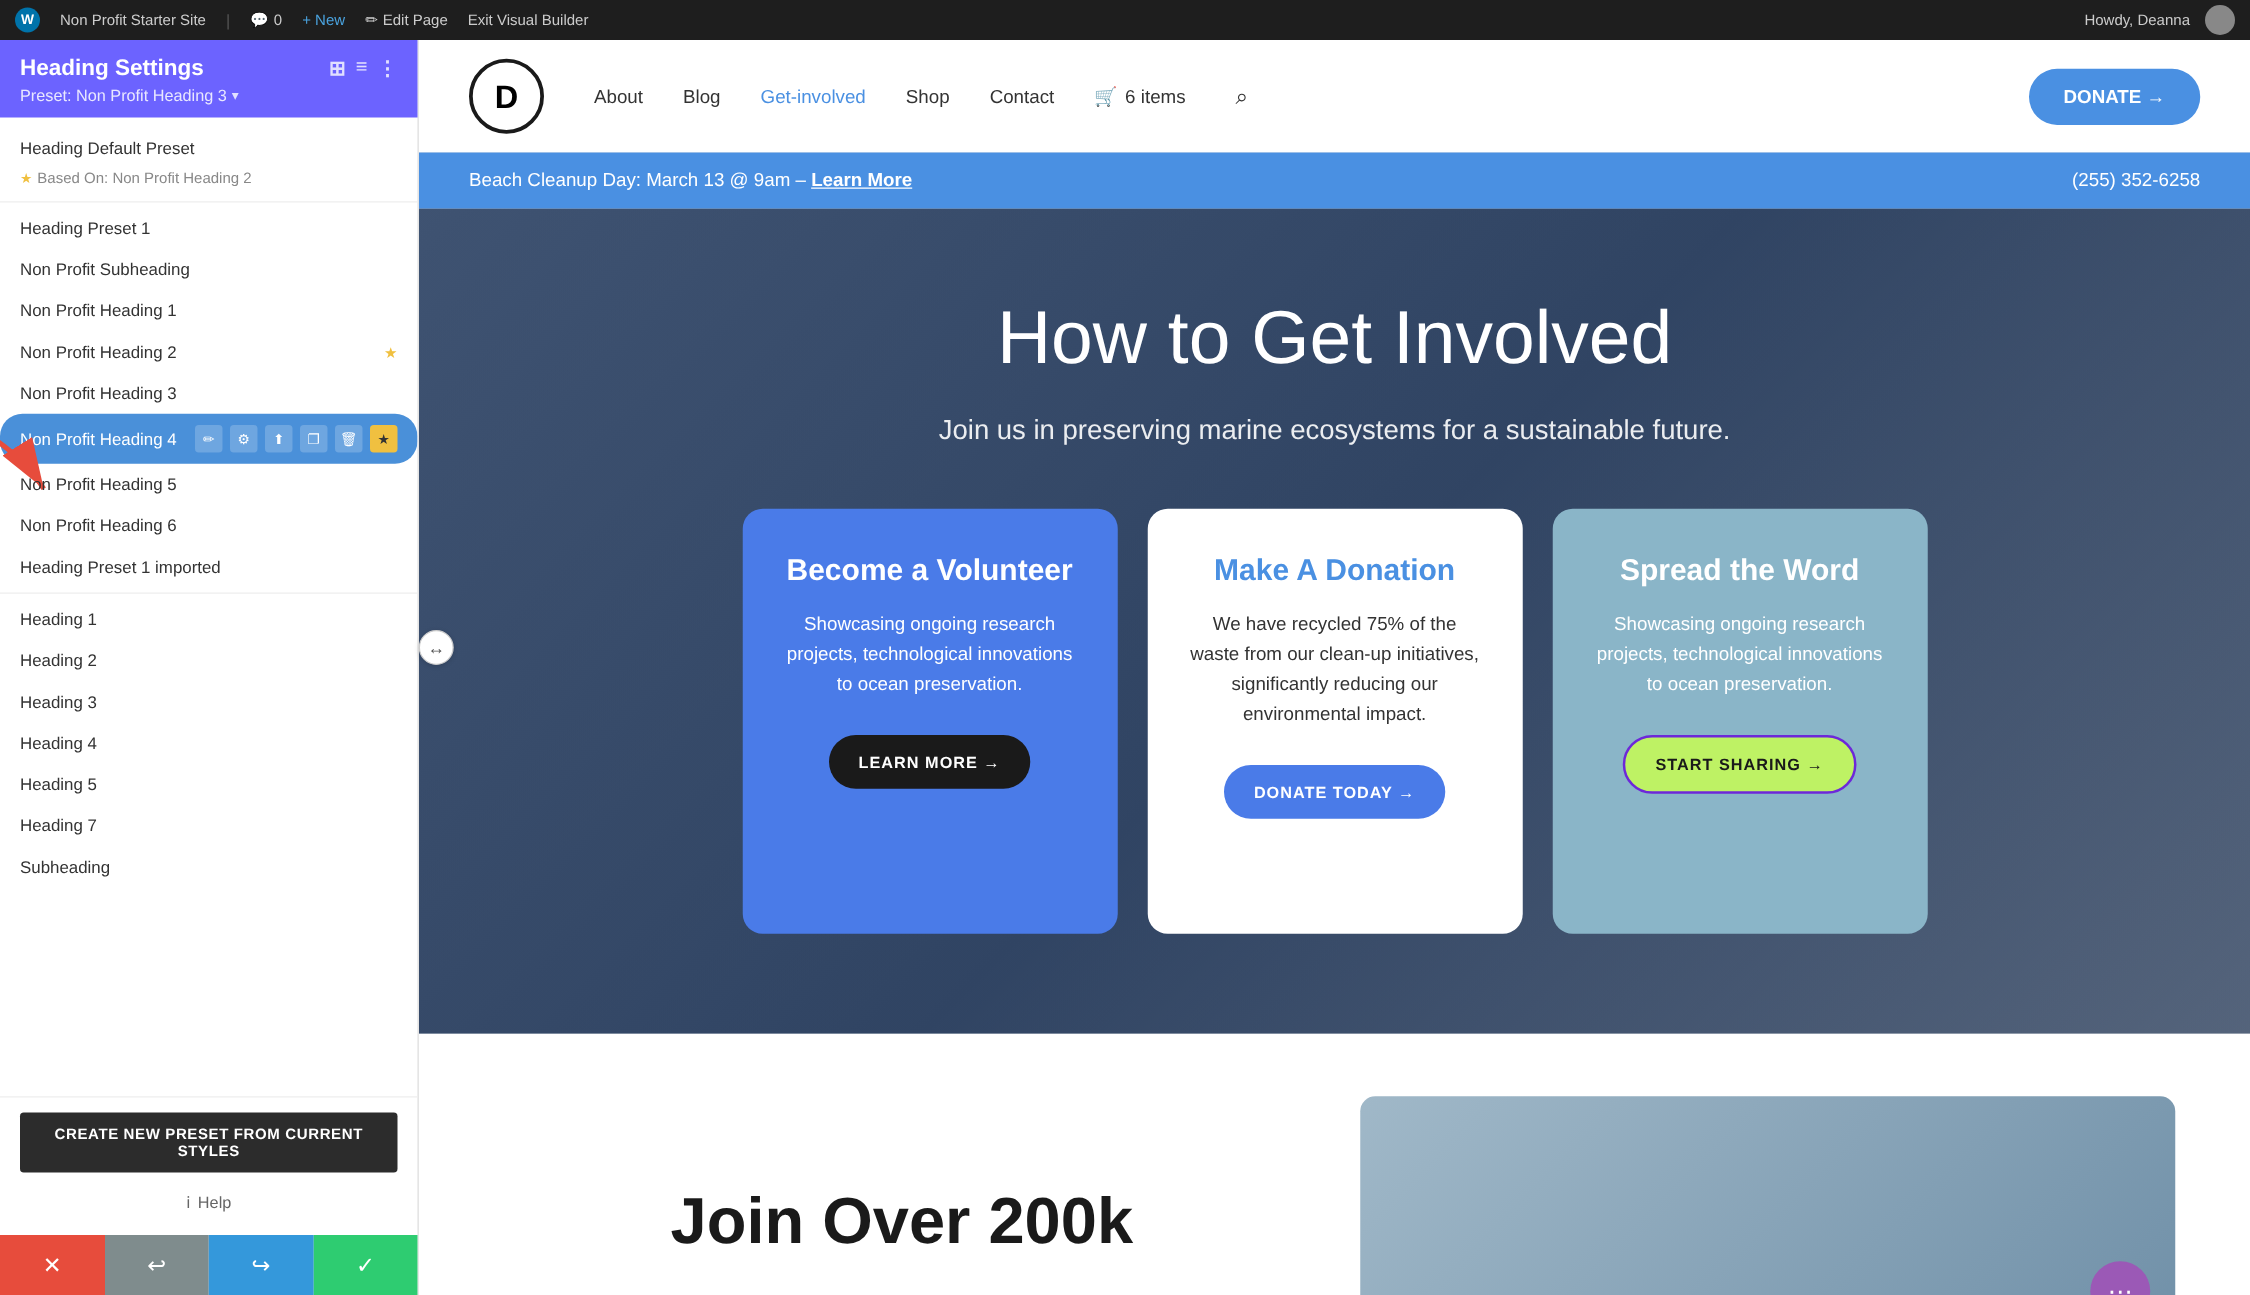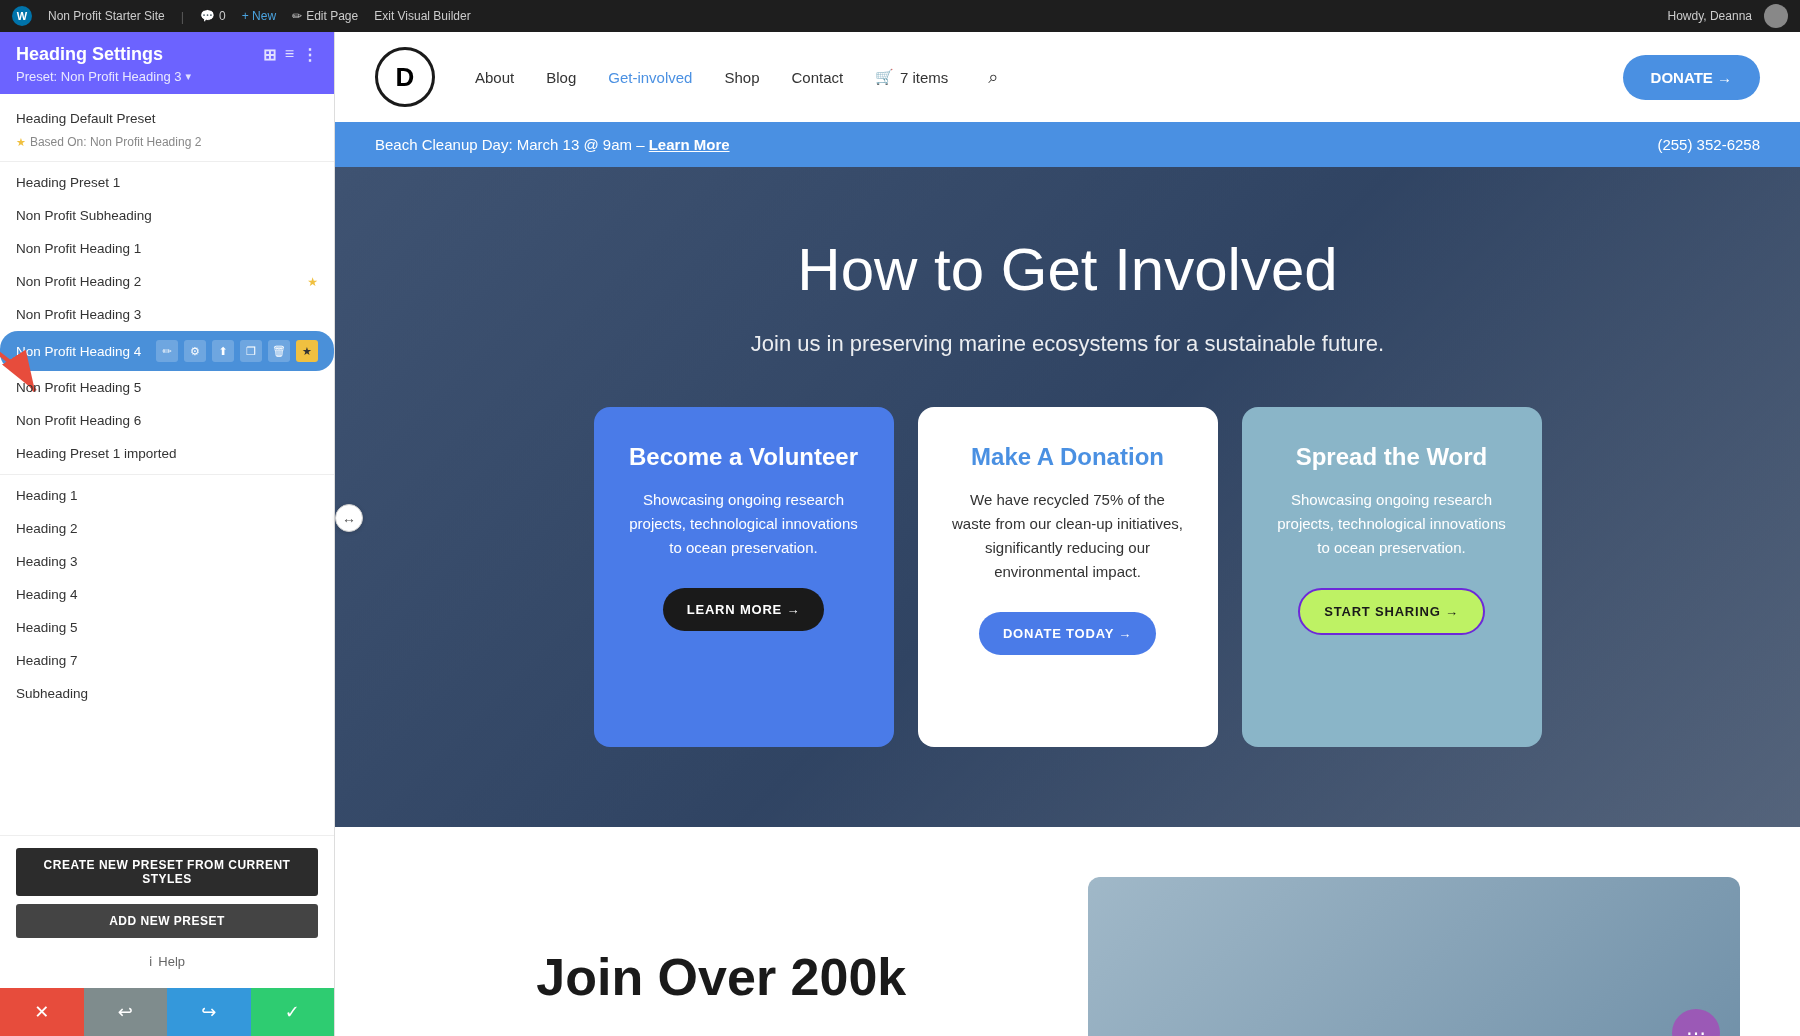--- a/index.html
+++ b/index.html
@@ -479,21 +479,20 @@
       <div class="preset-item">
         <span>Heading 7</span>
       </div>
       <div class="preset-item">
         <span>Subheading</span>
       </div>
     </div>
 
     <div id="sidebar-bottom">
       <button class="sidebar-btn dark">CREATE NEW PRESET FROM CURRENT STYLES</button>
-      <button class="sidebar-btn medium">ADD NEW PRESET</button>
       <div class="sidebar-help">
         <span>ℹ</span>
         <span>Help</span>
       </div>
     </div>
 
     <div id="sidebar-toolbar">
       <button class="toolbar-btn red">
         <span>✕</span>
       </button>
@@ -516,21 +515,21 @@
     <div id="site-navbar">
       <div id="site-logo">D</div>
       <nav id="site-nav">
         <a class="nav-link">About</a>
         <a class="nav-link">Blog</a>
         <a class="nav-link active">Get-involved</a>
         <a class="nav-link">Shop</a>
         <a class="nav-link">Contact</a>
         <div class="nav-cart">
           <span>🛒</span>
-          <span>7 items</span>
+          <span>6 items</span>
         </div>
         <span class="nav-search">⌕</span>
       </nav>
       <button class="nav-donate-btn">DONATE →</button>
     </div>
 
     <div id="announcement-bar">
       <div>
         <span>Beach Cleanup Day: March 13 @ 9am – </span>
         <a class="announcement-link">Learn More</a>

